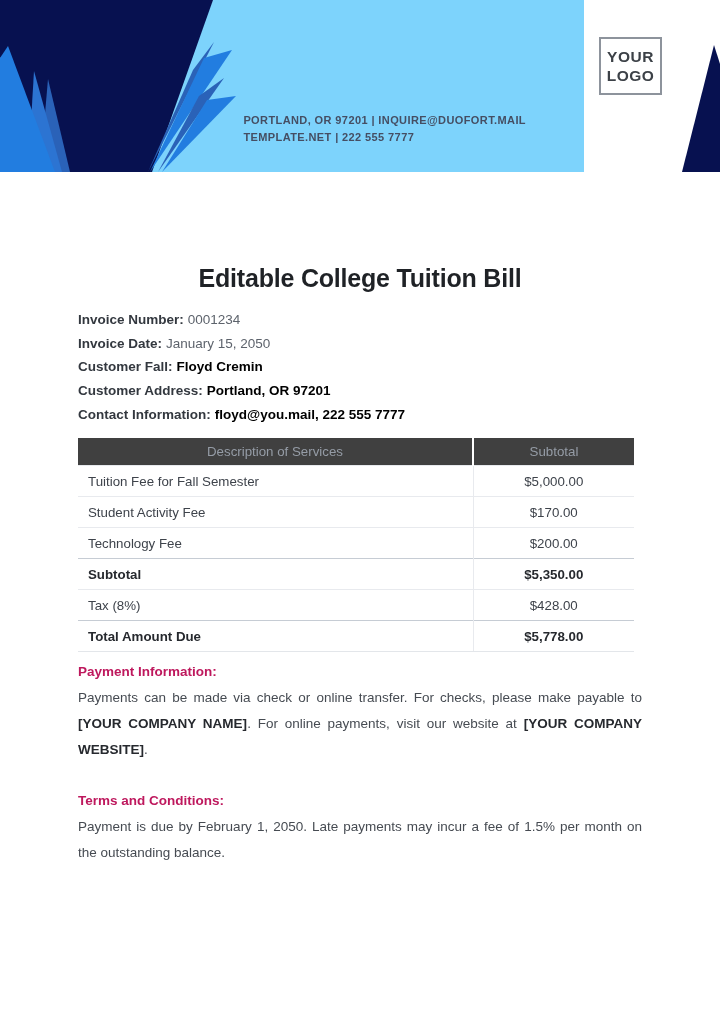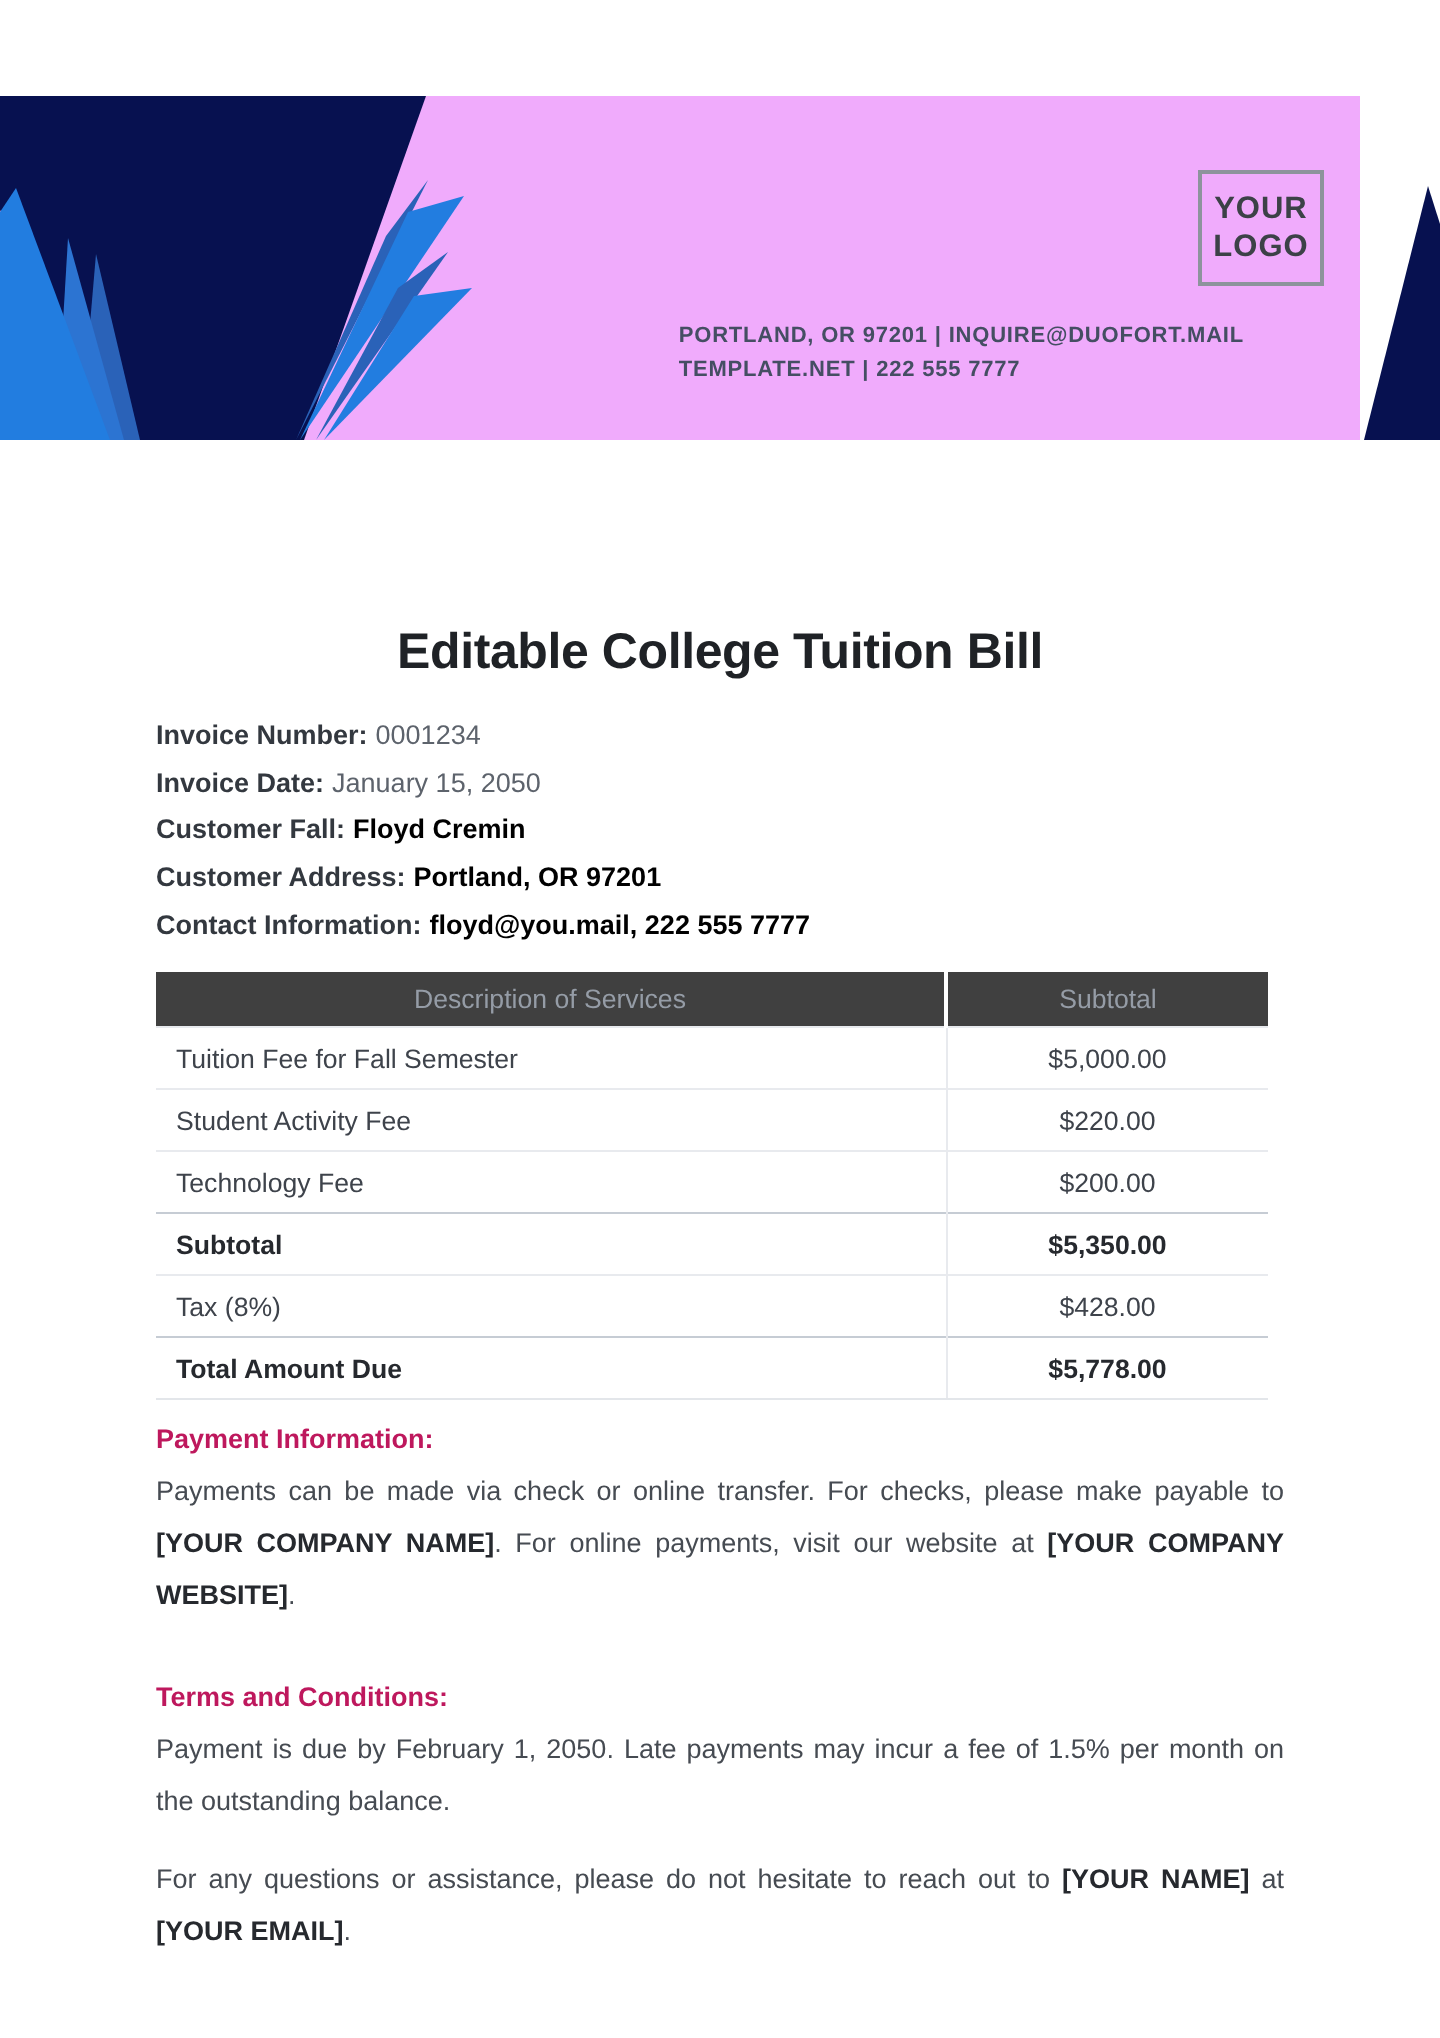--- a/index.html
+++ b/index.html
@@ -9,24 +9,23 @@
     width: 720px;
     height: 1019px;
     background: #ffffff;
     font-family: "Liberation Sans", "DejaVu Sans", sans-serif;
     overflow: hidden;
   }
 
   
   .hdr {
     position: relative;
-    width: 680px;
+    width: 584px;
     height: 172px;
-    background: #f0abfc;
-    margin-top: 48px;
+    background: #7dd3fc;
   }
   .deco {
     position: absolute;
     left: 0; top: 0;
     width: 720px; height: 172px;
     display: block;
   }
   .logo-box {
     position: absolute;
     left: 599px; top: 37px;
@@ -172,21 +171,21 @@
           <th class="amt-h">Subtotal</th>
         </tr>
       </thead>
       <tbody>
         <tr>
           <td class="desc">Tuition Fee for Fall Semester</td>
           <td class="amt">$5,000.00</td>
         </tr>
         <tr>
           <td class="desc">Student Activity Fee</td>
-          <td class="amt">$220.00</td>
+          <td class="amt">$170.00</td>
         </tr>
         <tr>
           <td class="desc">Technology Fee</td>
           <td class="amt">$200.00</td>
         </tr>
         <tr class="boldrow dark">
           <td class="desc">Subtotal</td>
           <td class="amt">$5,350.00</td>
         </tr>
         <tr>
@@ -199,16 +198,15 @@
         </tr>
       </tbody>
     </table>
 
     <h2 class="sec-h">Payment Information:</h2>
     <p class="sec-p"><span>Payments can be made via check or online transfer. For checks, please make payable to </span><strong>[YOUR COMPANY NAME]</strong><span>. For online payments, visit our website at </span><strong>[YOUR COMPANY WEBSITE]</strong><span>.</span></p>
 
     <h2 class="sec-h gap">Terms and Conditions:</h2>
     <p class="sec-p"><span>Payment is due by February 1, 2050. Late payments may incur a fee of 1.5% per month on the outstanding balance.</span></p>
 
-    <p class="sec-p gap"><span>For any questions or assistance, please do not hesitate to reach out to </span><strong>[YOUR NAME]</strong><span> at </span><strong>[YOUR EMAIL]</strong><span>.</span></p>
 
   </main>
 </div>
 
 </body></html>

